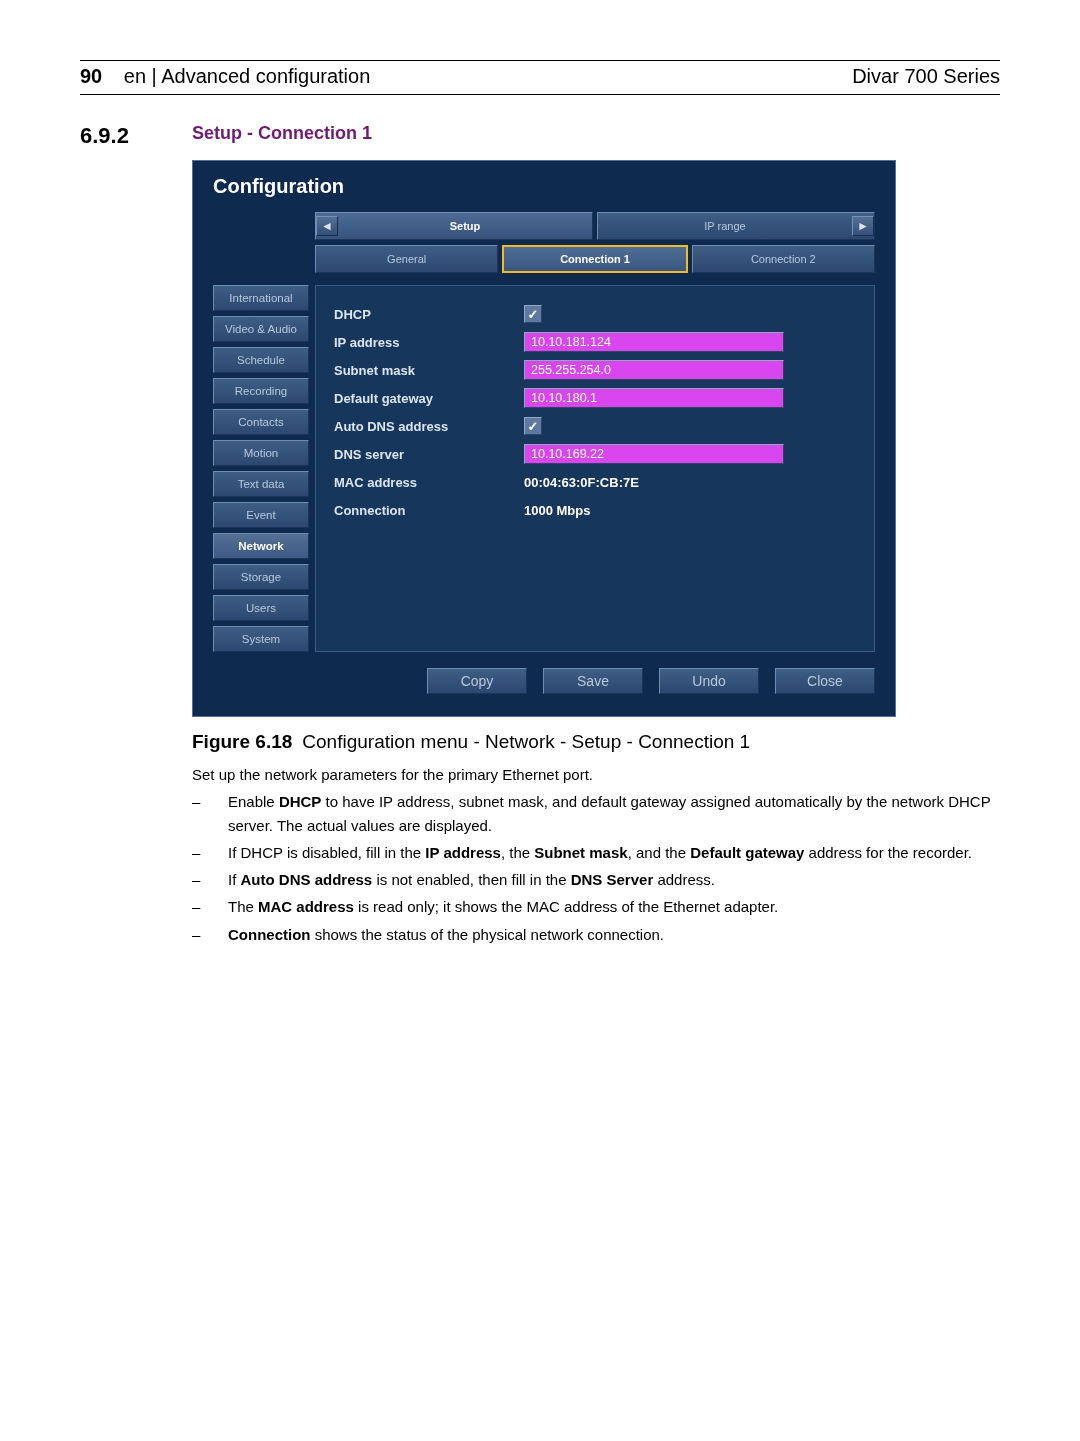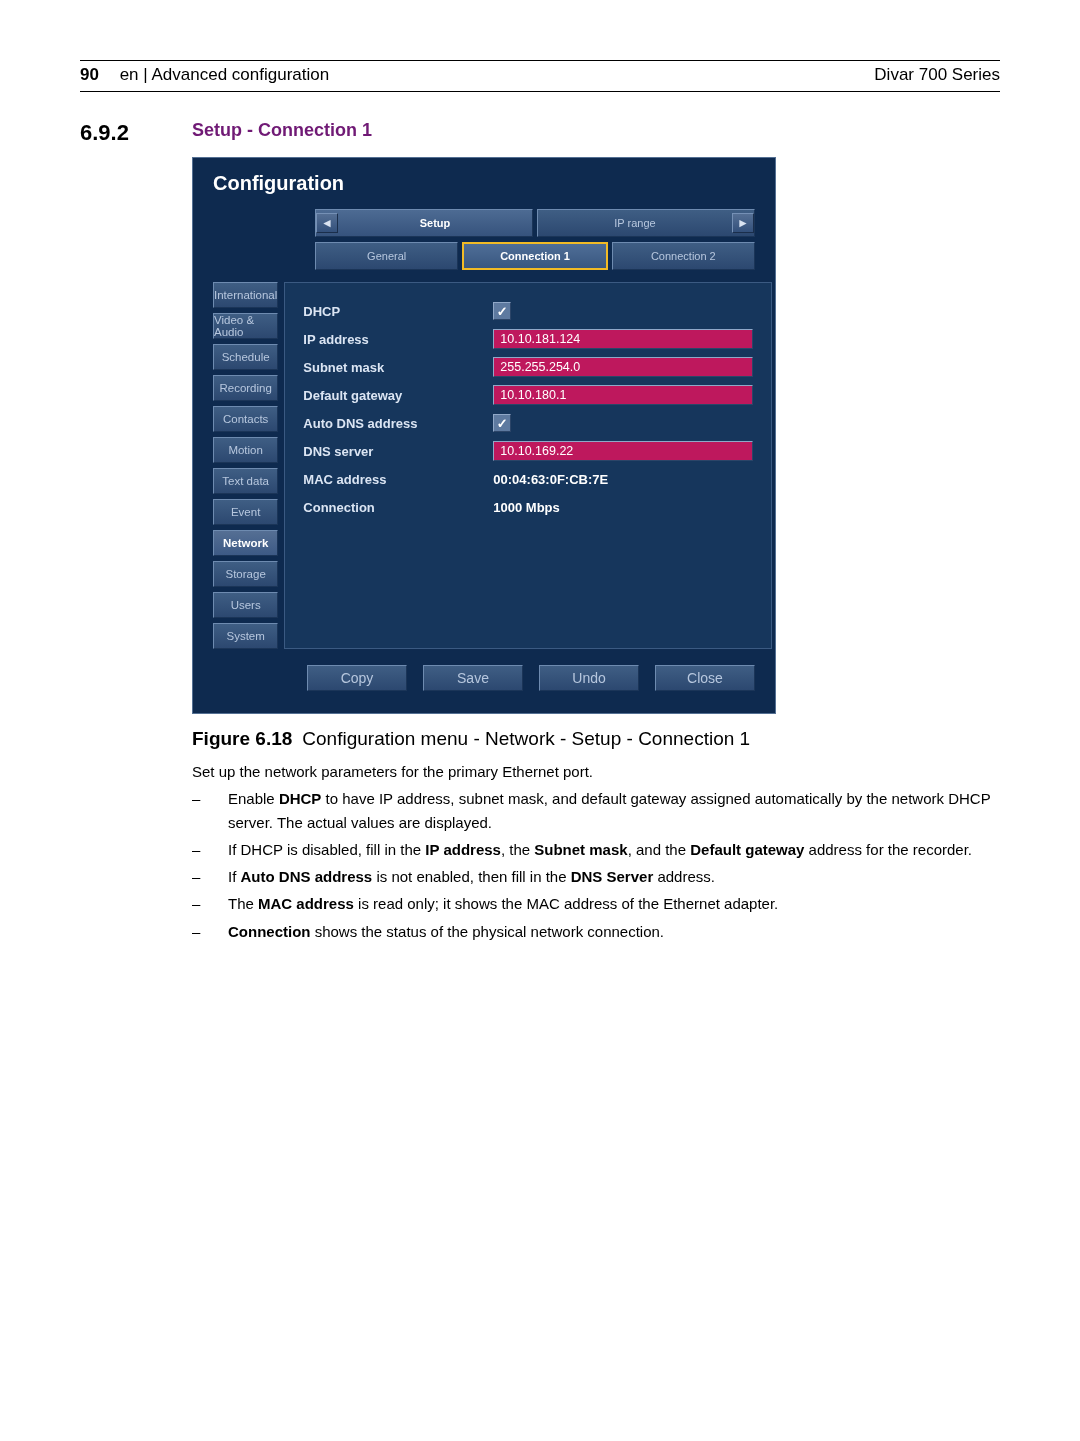--- a/index.html
+++ b/index.html
@@ -13,41 +13,41 @@
     .page {
       padding: 60px 80px 40px 80px;
     }
     .top-rule {
       border-top: 1px solid #000;
       margin-bottom: 4px;
     }
     .header-line {
       display: flex;
       justify-content: space-between;
-      font-size: 17px;
+      font-size: 20px;
       padding-bottom: 6px;
       border-bottom: 1px solid #000;
       margin-bottom: 28px;
     }
     .header-left .pagenum { font-weight: bold; margin-right: 16px; }
     .section-row { display: flex; }
     .section-num {
       width: 112px;
       font-weight: bold;
       font-size: 22px;
     }
     .section-title {
       font-weight: bold;
       font-size: 18px;
       color: #701a75;
       margin-bottom: 16px;
     }
     .figure-wrap {
       margin-left: 112px;
-      width: 584px;
+      width: 704px;
     }
     .config-panel {
       background: #0e2a4f;
       border: 1px solid #547093;
       padding: 14px 20px 22px 20px;
     }
     .config-title {
       color: #fff;
       font-size: 20px;
       font-weight: bold;
@@ -130,21 +130,21 @@
     .check {
       width: 18px; height: 18px;
       background: #5e7aa0;
       border: 1px solid #2c4568;
       border-top-color: #90a8c8;
       border-left-color: #90a8c8;
       display: flex; align-items: center; justify-content: center;
       color: #fff; font-size: 13px; font-weight: bold;
     }
     .val-input {
-      background: #be185d;
+      background: #d946ef;
       border: 1px solid #2c4568;
       border-top-color: #90a8c8;
       border-left-color: #90a8c8;
       color: #fff;
       height: 20px;
       padding: 0 6px;
       font-size: 12.5px;
       display: flex; align-items: center;
       min-width: 260px;
     }

